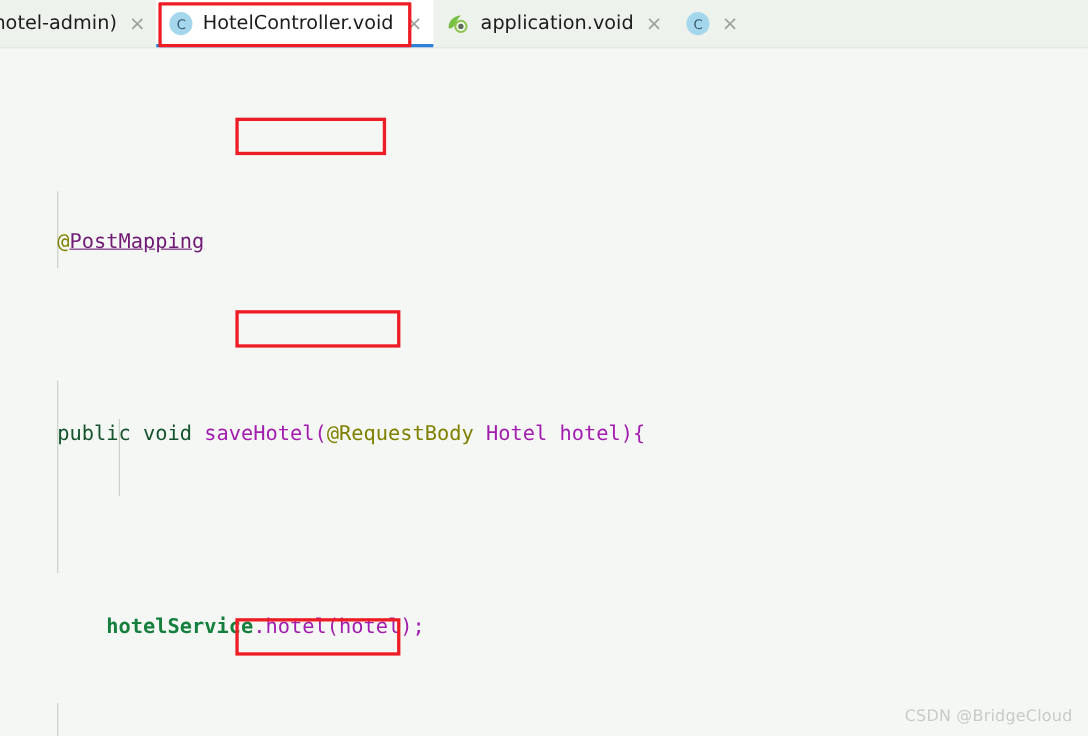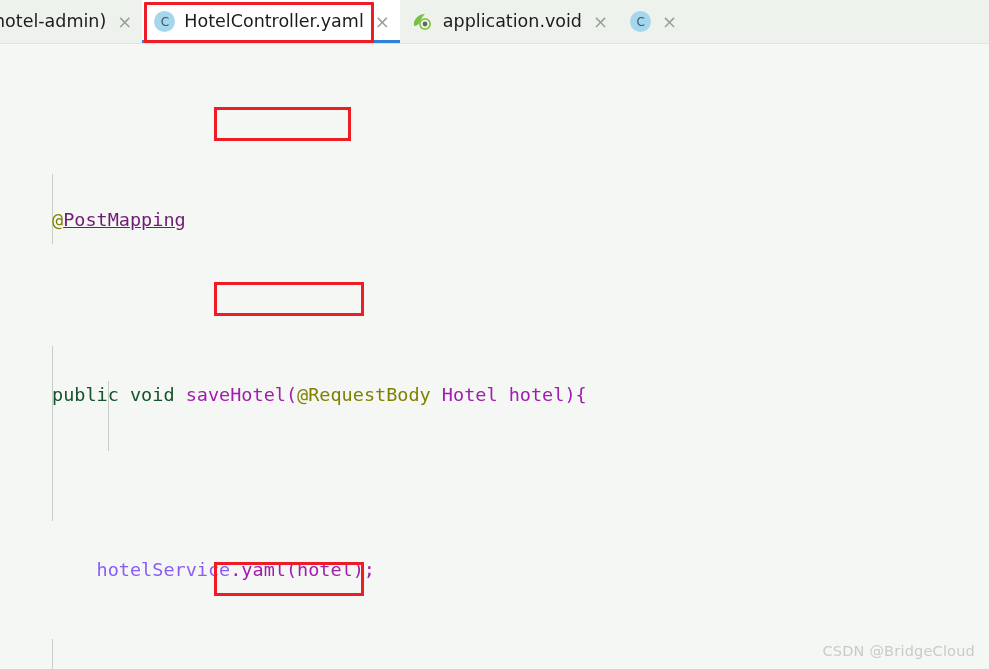--- a/index.html
+++ b/index.html
@@ -119,21 +119,21 @@
   .guide {
     position: absolute;
     width: 1px;
     background: #c8cdc6;
   }
 
   
   .kw     { color: #14532d; font-weight: normal; }
   .anno   { color: #808000; }
   .annolink { color: #701a75; text-decoration: underline; }
-  .field  { color: #8b5cf6; font-weight: normal; }
+  .field  { color: #15803d; font-weight: bold; }
   .plain  { color: #a21caf; }
 
   
   .code-annot {
     position: absolute;
     border: 3px solid #ee1c25;
     box-sizing: border-box;
     pointer-events: none;
   }
 
@@ -155,21 +155,21 @@
 
   <div class="tabbar">
 
     <div class="tab clipped">
       <span class="tab-label">hotel-admin)</span>
       <span class="tab-close">×</span>
     </div>
 
     <div class="tab active">
       <span class="icon-java">C</span>
-      <span class="tab-label">HotelController.yaml</span>
+      <span class="tab-label">HotelController.void</span>
       <span class="tab-close">×</span>
     </div>
 
     <div class="tab">
       <span class="icon-yaml">
         <svg width="22" height="20" viewBox="0 0 22 20" xmlns="http://www.w3.org/2000/svg">
           <path d="M2 14 C1 8, 6 2, 13 2 C10 5, 9 7, 8 10 C6 13, 4 14, 2 14 Z" fill="#77c043"></path>
           <circle cx="13" cy="12" r="6" fill="#8bc34a"></circle>
           <circle cx="13" cy="12" r="4.2" fill="#ffffff" opacity="0.85"></circle>
           <circle cx="13" cy="12" r="2.4" fill="#5f6a5f"></circle>
@@ -196,21 +196,21 @@
 
     <div class="code">
 
       
       <div class="line"><span class="anno">@</span><span class="annolink">PostMapping</span></div>
 
       
       <div class="line"><span class="kw">public</span><span class="plain"> </span><span class="kw">void</span><span class="plain"> </span><span class="plain">saveHotel</span><span class="plain">(</span><span class="anno">@RequestBody</span><span class="plain"> </span><span class="plain">Hotel</span><span class="plain"> </span><span class="plain">hotel</span><span class="plain">)</span><span class="plain">{</span></div>
 
       
-      <div class="line"><span class="plain">    </span><span class="field">hotelService</span><span class="plain">.yaml(hotel);</span></div>
+      <div class="line"><span class="plain">    </span><span class="field">hotelService</span><span class="plain">.hotel(hotel);</span></div>
 
       
       
 
       
       
 
       
       
 

